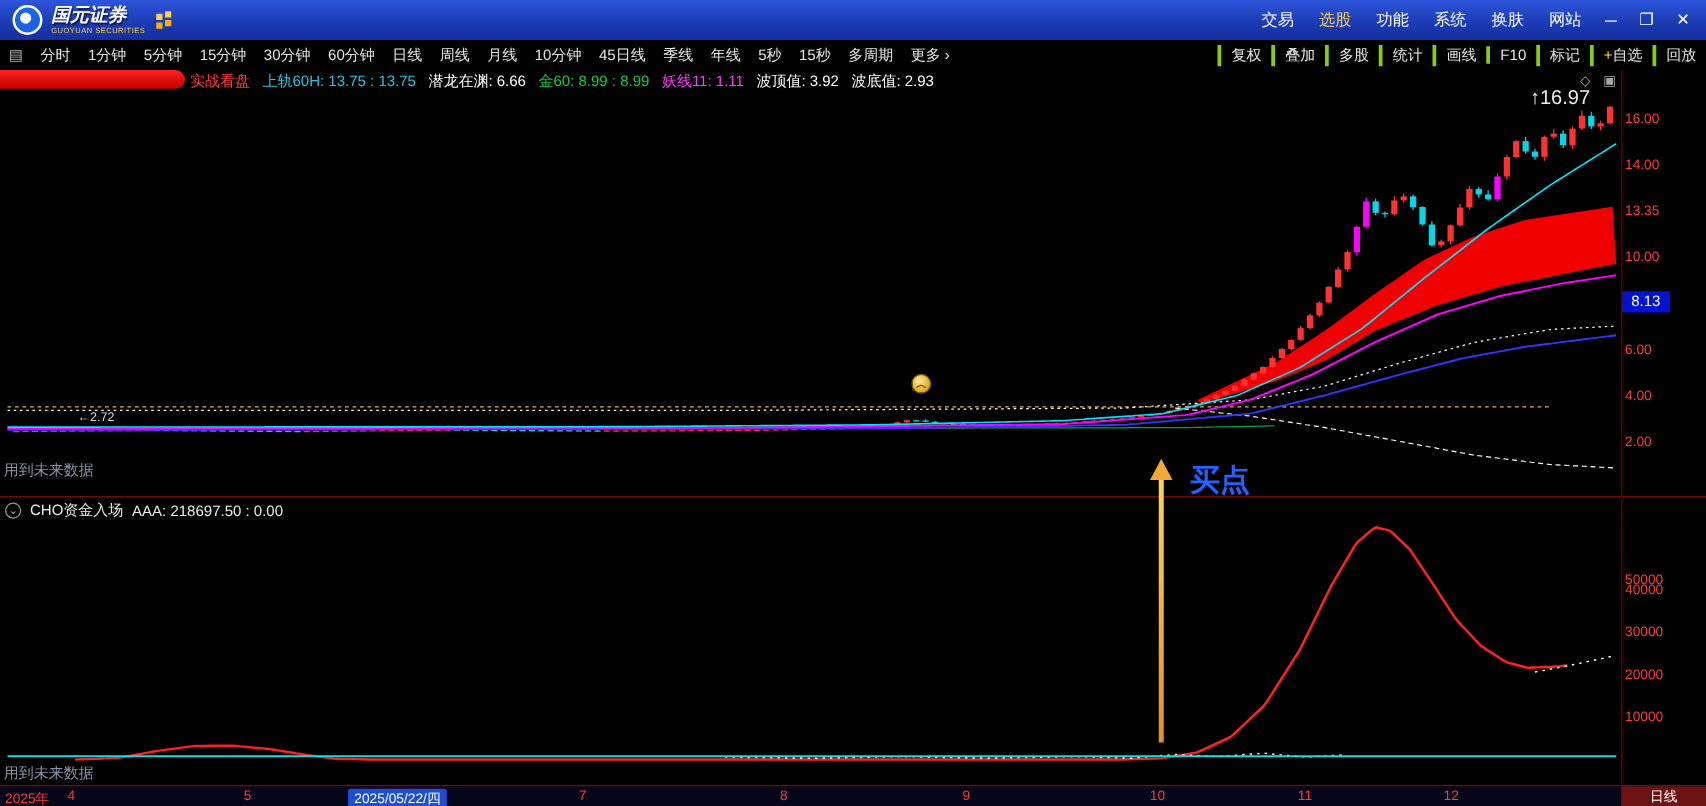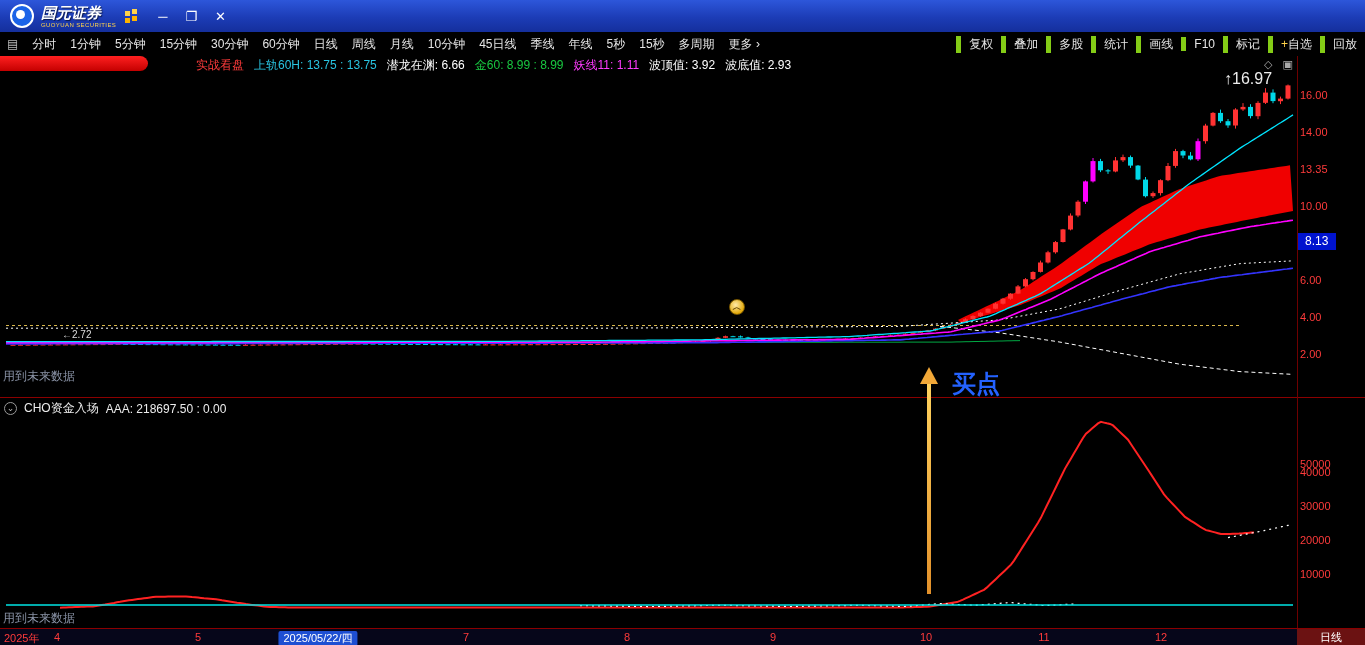--- a/index.html
+++ b/index.html
@@ -28,29 +28,29 @@
   .nav-right span.hl{color:#ffd24a;}
   .win{display:flex;align-items:center;margin-right:4px;}
   .win span{padding:0 9px;font-size:13px;cursor:pointer;}
 
   
   .periodbar{position:absolute;top:32px;left:0;right:0;height:24px;background:#000;
     border-bottom:1px solid #242424;display:flex;align-items:center;color:#e6e6e6;font-size:12px;}
   .doc-icon{color:#b9b9b9;padding:0 7px;font-size:12px;}
   .period-item{padding:0 7px;cursor:pointer;white-space:nowrap;}
   .tools{margin-left:auto;display:flex;align-items:center;}
-  .tool-item{padding:0 8px;cursor:pointer;border-left:5px solid #84cc16;white-space:nowrap;}
+  .tool-item{padding:0 8px;cursor:pointer;border-left:3px solid #84cc16;white-space:nowrap;}
   .tool-plus{color:#ffd24a;}
 
   
   .main-chart{position:absolute;top:56px;left:0;width:1365px;height:341px;background:#000;}
   .main-chart svg{position:absolute;left:0;top:0;}
   .ribbon{position:absolute;left:0;top:0;width:148px;height:15px;
     background:linear-gradient(180deg,#ff2020,#c40000);border-radius:0 16px 16px 0/0 15px 15px 0;}
-  .ind-header{position:absolute;left:152px;top:1px;font-size:12px;white-space:nowrap;margin-left:44px;}
+  .ind-header{position:absolute;left:152px;top:1px;font-size:12px;white-space:nowrap;}
   .ind-header span{margin-right:10px;}
   .ylab{position:absolute;left:1300px;width:58px;font-size:11px;color:#ff3b3b;}
   .badge{position:absolute;left:1297px;background:#0013cf;color:#fff;font-size:12px;
     padding:1px 8px 2px 8px;}
   .price-max{position:absolute;left:1224px;top:14px;color:#ececec;font-size:16px;}
   .left-marker{position:absolute;left:62px;top:273px;color:#dcdcdc;font-size:10px;}
   .future-note{position:absolute;left:3px;color:#8a93a6;font-size:12px;}
   .coin{position:absolute;left:729px;top:243px;width:16px;height:16px;border-radius:50%;
     background:radial-gradient(circle at 40% 35%,#ffeaa8,#dfa400 75%);border:1px solid #7c5a00;
     color:#5a3c00;font-size:9px;line-height:14px;text-align:center;font-weight:bold;box-sizing:border-box;}
@@ -92,20 +92,28 @@
 
   <header class="titlebar">
     <div class="brand">
       <div class="logo"></div>
       <div class="brand-txt">
         <span class="brand-cn">国元证券</span>
         <span class="brand-en">GUOYUAN SECURITIES</span>
       </div>
       <div class="pixels"></div>
     </div>
+    <div class="nav-right" id="nav-right">
+        <span>交易</span>
+        <span class="hl">选股</span>
+        <span>功能</span>
+        <span>系统</span>
+        <span>换肤</span>
+        <span>网站</span>
+      </div>
     <div class="win">
       <span>─</span>
       <span>❐</span>
       <span>✕</span>
     </div>
   </header>
 
   <div class="periodbar">
     <span class="doc-icon">▤</span>
     <div id="periods" style="display:flex">

